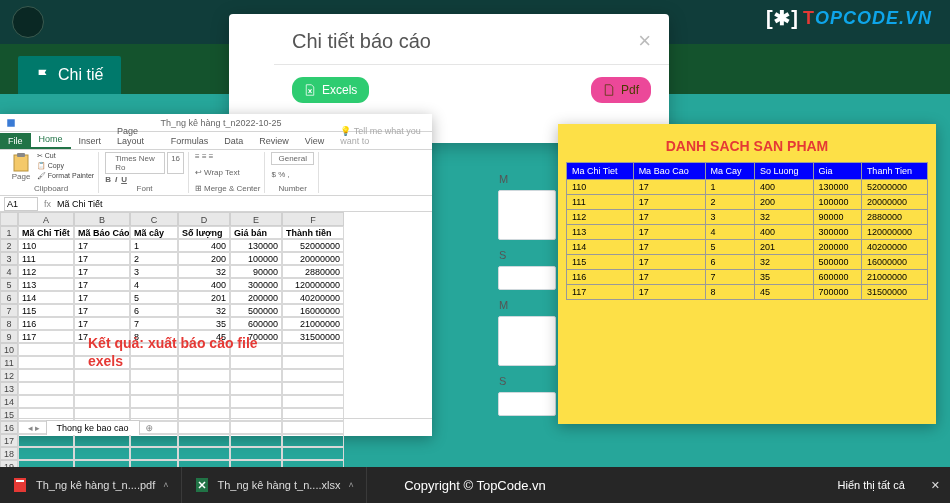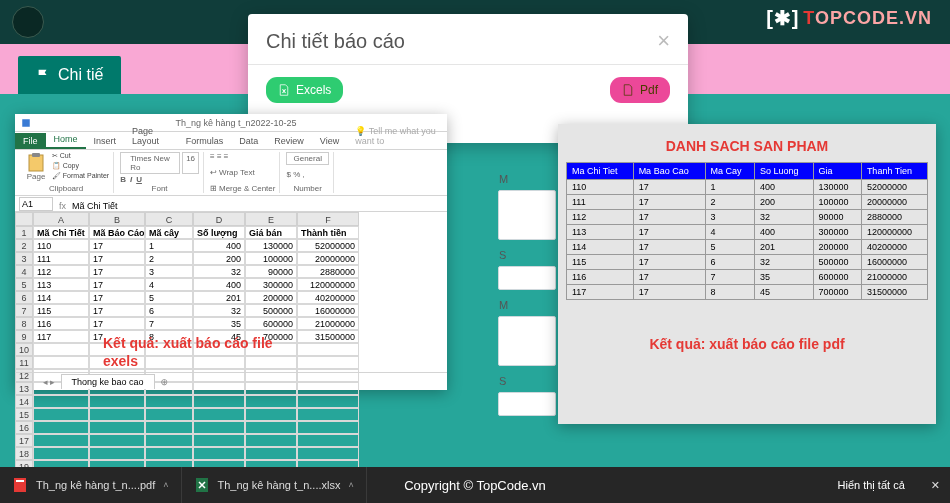--- a/index.html
+++ b/index.html
@@ -4,72 +4,72 @@
 <style>
 * { margin: 0; padding: 0; box-sizing: border-box; }
 body { width: 950px; height: 503px; background: #26a69a; font-family: Arial, sans-serif; position: relative; overflow: hidden; }
 
 
 .topbar { background: #103d3a; height: 44px; display: flex; align-items: center; padding: 0 12px; position: relative; }
 .logo { width: 32px; height: 32px; border-radius: 50%; background: #0a2824; border: 1px solid #3a5a4f; }
 .watermark-top { position: absolute; right: 18px; top: 6px; display: flex; align-items: center; gap: 4px; font-weight: bold; font-size: 18px; letter-spacing: 1px; }
 .wm-bracket { color: #fff; font-size: 20px; }
 .wm-r { color: #e53935; }
-.wm-rest { color: #fca5a5; }
-
-
-.tabstrip { background: #f9a8d4; padding: 12px 18px 0; }
+.wm-rest { color: #0ea5e9; font-style: italic; }
+
+
+.tabstrip { background: #14532d; padding: 12px 18px 0; }
 .tab-chip { background: #00796b; color: #fff; display: inline-flex; align-items: center; gap: 8px; padding: 10px 18px; font-size: 16px; border-radius: 2px 2px 0 0; }
 .flag-ico { width: 14px; height: 14px; }
 
 
-.modal { position: absolute; left: 248px; top: 14px; width: 440px; background: #fff; border-radius: 4px; box-shadow: 0 4px 18px rgba(0,0,0,0.25); z-index: 5; }
+.modal { position: absolute; left: 229px; top: 14px; width: 440px; background: #fff; border-radius: 4px; box-shadow: 0 4px 18px rgba(0,0,0,0.25); z-index: 5; padding-left: 45px; }
 .modal-head { padding: 14px 18px 10px; display: flex; justify-content: space-between; align-items: center; }
 .modal-title { color: #555; font-size: 20px; }
 .modal-close { color: #bbb; font-size: 22px; cursor: pointer; }
 .modal-hr { border: none; border-top: 1px solid #e5e5e5; }
 .modal-body { padding: 12px 18px; display: flex; justify-content: space-between; align-items: center; }
 .btn { padding: 6px 12px; border-radius: 11px; border: none; font-size: 12px; display: inline-flex; gap: 6px; align-items: center; cursor: pointer; }
 .btn-green { background: #2ecc71; color: #fff; }
 .btn-yellow { background: #ec4899; color: #4a3c00; }
 .modal-caption { color: #444; font-size: 14px; padding: 0 18px 12px; }
 
 
 .bgform { position: absolute; left: 498px; top: 190px; width: 58px; z-index: 1; }
 .bgrow { height: 50px; margin-bottom: 26px; border: 1px solid #cfd8dc; background: #fff; border-radius: 2px; position: relative; }
 .bgrow::before { content: attr(data-lbl); position: absolute; top: -18px; left: 0; font-size: 11px; color: #555; }
 
 
-.excel { position: absolute; left: 15px; top: 114px; width: 432px; height: 276px; background: #fff; box-shadow: 0 3px 14px rgba(0,0,0,0.3); z-index: 6; font-size: 9px; }
+.excel { position: absolute; left: 0; top: 114px; width: 432px; height: 322px; background: #fff; box-shadow: 0 3px 14px rgba(0,0,0,0.3); z-index: 6; font-size: 9px; }
 .ex-title { height: 18px; background: #fff; border-bottom: 1px solid #d4d4d4; display: flex; align-items: center; padding: 0 6px; }
 .ex-save { width: 10px; height: 10px; }
 .ex-filetitle { margin: 0 auto; color: #666; font-size: 9px; }
 .ex-ribbon { display: flex; height: 18px; border-bottom: 1px solid #d4d4d4; align-items: flex-end; }
 .ex-tab { padding: 3px 8px; color: #555; font-size: 9px; }
 .ex-tab.file { background: #217346; color: #fff; }
 .ex-tab.active { border-bottom: 2px solid #217346; color: #217346; margin-top: 40px; }
 .ex-toolbar { height: 46px; border-bottom: 1px solid #d4d4d4; display: flex; padding: 2px 4px; gap: 2px; }
 .ex-group { border-right: 1px solid #e0e0e0; padding: 0 4px; display: flex; flex-direction: column; justify-content: space-between; font-size: 8px; color: #666; }
 .ex-paste { width: 26px; height: 30px; display: flex; flex-direction: column; align-items: center; }
 .ex-clip { display: flex; flex-direction: column; gap: 2px; font-size: 7px; color: #444; }
-.ex-formula { height: 16px; border-bottom: 1px solid #d4d4d4; display: flex; align-items: flex-end; padding: 0 4px; gap: 6px; font-size: 9px; }
+.ex-formula { height: 16px; border-bottom: 1px solid #d4d4d4; display: flex; align-items: center; padding: 0 4px; gap: 6px; font-size: 9px; }
 .ex-namebox { width: 34px; border: 1px solid #ccc; padding: 1px 2px; }
 .ex-fx { color: #888; }
 .ex-grid { display: grid; grid-template-columns: 18px 56px 56px 48px 52px 52px 62px; font-size: 9px; }
 .ex-colh { background: #e8e8e8; border: 0.5px solid #d0d0d0; text-align: center; height: 14px; line-height: 14px; color: #444; }
 .ex-rowh { background: #e8e8e8; border: 0.5px solid #d0d0d0; text-align: center; height: 13px; line-height: 13px; color: #444; }
 .ex-cell { border: 0.5px solid #d8d8d8; height: 13px; line-height: 13px; padding: 0 3px; white-space: nowrap; overflow: hidden; }
 .ex-cell.bold { font-weight: bold; }
 .ex-cell.r { text-align: right; }
 .ex-note { color: #e53935; font-size: 14px; font-weight: bold; position: absolute; left: 88px; top: 220px; line-height: 1.3; }
 .ex-sheets { position: absolute; bottom: 0; left: 0; right: 0; height: 18px; border-top: 1px solid #d4d4d4; display: flex; align-items: center; padding: 0 28px; font-size: 9px; }
 .ex-sheet-tab { padding: 2px 10px; border: 1px solid #ccc; background: #fff; border-bottom: none; }
 
 
-.pdf { position: absolute; left: 558px; top: 124px; width: 378px; height: 300px; background: #e5e5e5; box-shadow: 0 3px 14px rgba(0,0,0,0.3); z-index: 6; padding: 14px 8px; }
+.pdf { position: absolute; left: 558px; top: 124px; width: 378px; height: 300px; background: #fde047; box-shadow: 0 3px 14px rgba(0,0,0,0.3); z-index: 6; padding: 14px 8px; }
 .pdf-title { text-align: center; color: #e53935; font-weight: bold; font-size: 14px; margin-bottom: 8px; }
 .pdf-table { width: 100%; border-collapse: collapse; font-size: 9px; }
 .pdf-table th { background: #0000ff; color: #fff; text-align: left; padding: 3px 5px; border: 1px solid #999; font-weight: normal; }
 .pdf-table td { border: 1px solid #999; padding: 2px 5px; }
 .pdf-note { color: #e53935; font-size: 14px; font-weight: bold; text-align: center; margin-top: 36px; }
 
 
 .taskbar { position: absolute; bottom: 0; left: 0; right: 0; height: 36px; background: #262626; display: flex; align-items: center; color: #ddd; font-size: 11px; z-index: 10; }
 .task-item { display: flex; align-items: center; gap: 8px; padding: 0 12px; height: 100%; border-right: 1px solid #3a3a3a; }
 .task-ico { width: 16px; height: 16px; }
@@ -443,21 +443,20 @@
         <tr>
           <td>117</td>
           <td>17</td>
           <td>8</td>
           <td>45</td>
           <td>700000</td>
           <td>31500000</td>
         </tr>
       </tbody>
   </table>
-  <div class="pdf-note">Kết quả: xuất báo cáo file pdf</div>
 </div>
 
 <div class="taskbar">
   <div class="task-item">
     <svg class="task-ico" viewBox="0 0 16 16">
         <rect x="2" y="1" width="12" height="14" fill="#e53935"></rect>
         <rect x="4" y="3" width="8" height="2" fill="white"></rect>
       </svg>
     <span>Th_ng kê hàng t_n....pdf</span>
     <span class="caret">˄</span>

